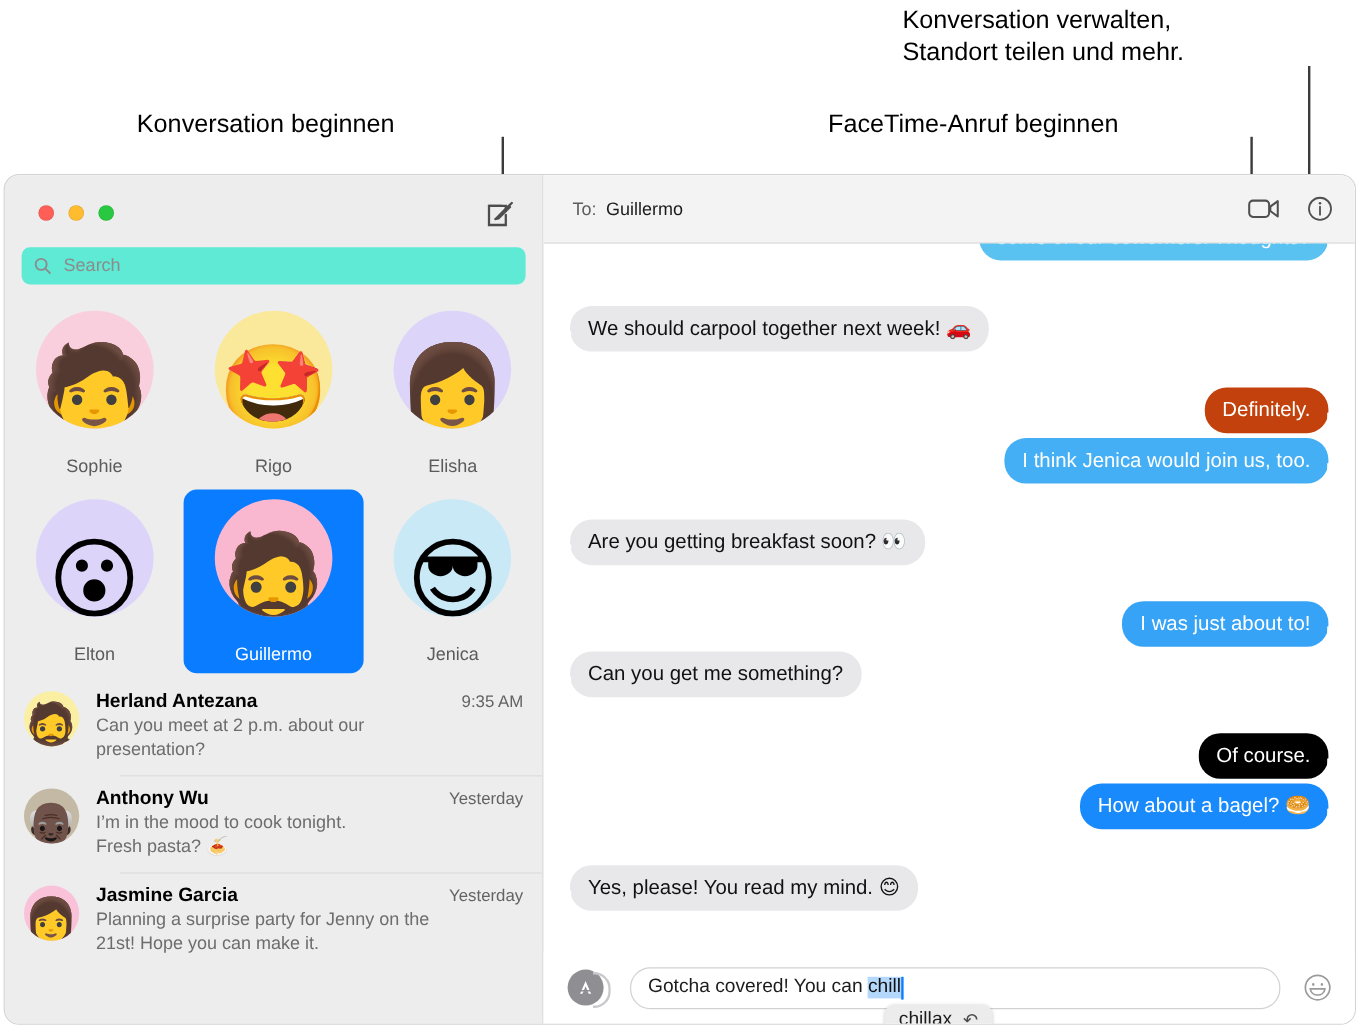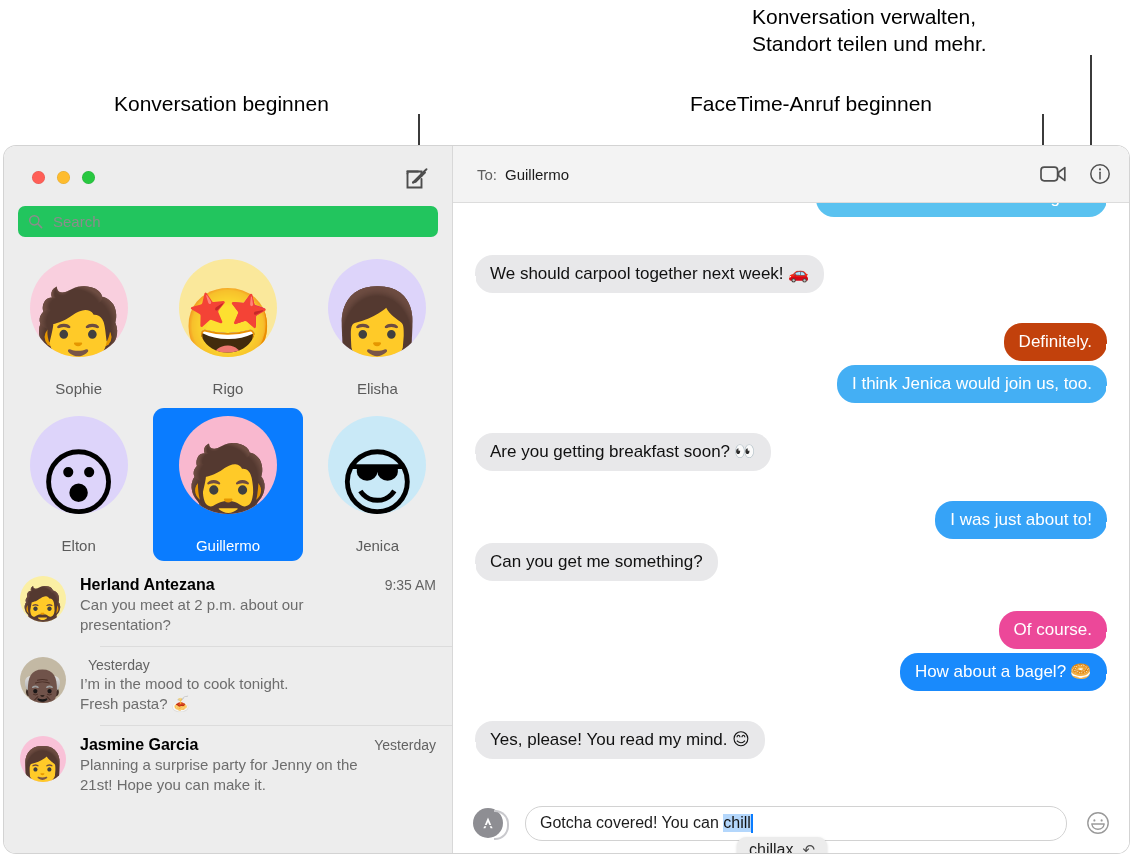--- a/index.html
+++ b/index.html
@@ -70,21 +70,21 @@
   #compose-btn{
     position:absolute;right:22px;top:20px;
     width:26px;height:26px;
     cursor:pointer;
   }
 
   
   #search-wrap{
     margin:4px 14px 0 14px;
     height:31px;
-    background:#22c55e;
+    background:#5eead4;
     border-radius:7px;
     display:flex;align-items:center;
     padding:0 10px;
     flex:0 0 auto;
   }
   #search-wrap svg{flex:0 0 auto;margin-right:8px;}
   #search-input{
     border:0;outline:0;background:transparent;
     font-family:inherit;font-size:15px;color:#3c3c3c;
     width:100%;
@@ -391,20 +391,21 @@
             <div class="preview">Can you meet at 2 p.m. about our
 presentation?</div>
           </div>
         </div>
         <div class="convo">
           <div class="av" style="background: rgb(195, 185, 164);">
             <span class="emoji mono-emoji">👴🏿</span>
           </div>
           <div class="body">
             <div class="row1">
+              <div class="name">Anthony Wu</div>
               <div class="time">Yesterday</div>
             </div>
             <div class="preview">I’m in the mood to cook tonight.
 Fresh pasta? 🍝</div>
           </div>
         </div>
         <div class="convo">
           <div class="av" style="background: rgb(249, 194, 216);">
             <span class="emoji mono-emoji">👩</span>
           </div>
@@ -458,21 +459,21 @@
         <div class="msg them gap">
           <div class="bub them">Are you getting breakfast soon? 👀</div>
         </div>
         <div class="msg me gap">
           <div class="bub me" style="background: rgb(54, 163, 247);">I was just about to!</div>
         </div>
         <div class="msg them tight">
           <div class="bub them">Can you get me something?</div>
         </div>
         <div class="msg me gap">
-          <div class="bub me" style="background: #ec4899;">Of course.</div>
+          <div class="bub me" style="background: #000000;">Of course.</div>
         </div>
         <div class="msg me tight">
           <div class="bub me" style="background: rgb(25, 138, 252);">How about a bagel? 🥯</div>
         </div>
         <div class="msg them gap">
           <div class="bub them">Yes, please! You read my mind. 😊</div>
         </div>
       </div>
 
     <div id="composer">

